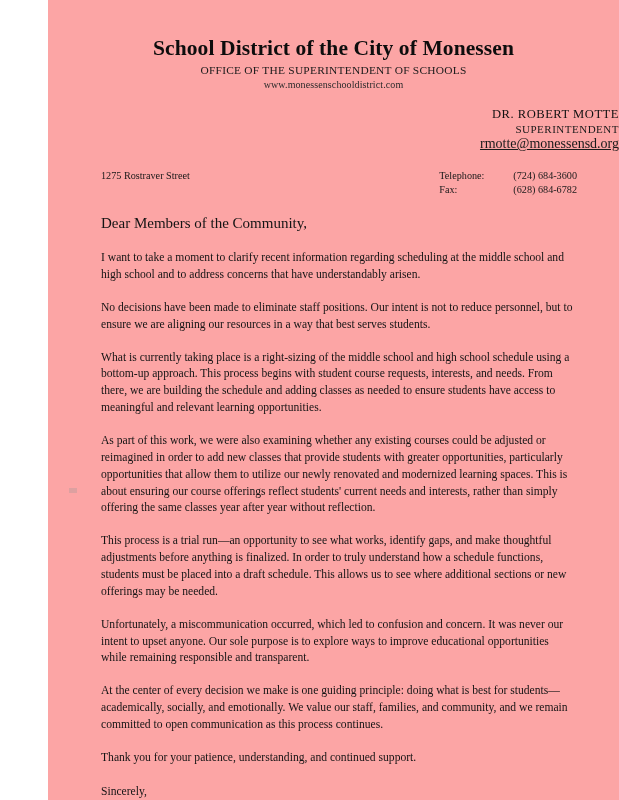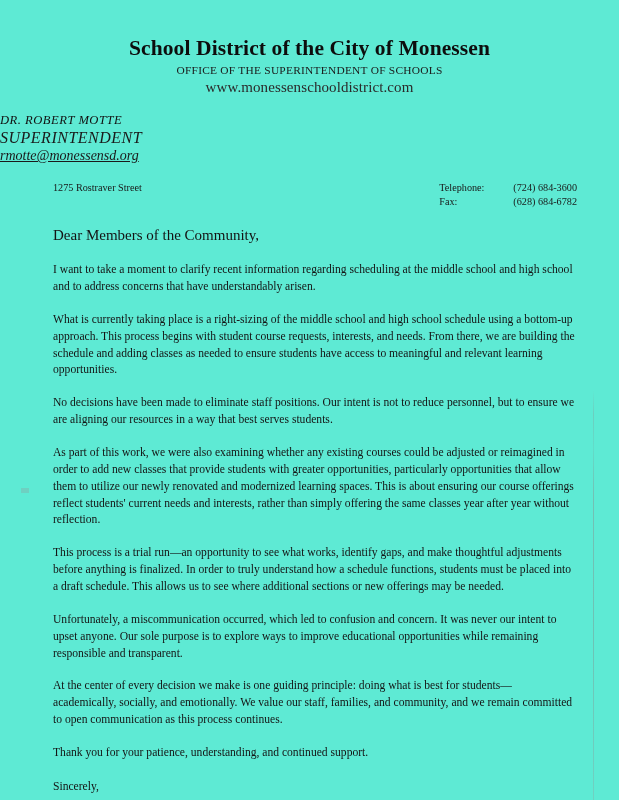--- a/index.html
+++ b/index.html
@@ -13,21 +13,22 @@
     overflow: hidden;
     position: relative;
     font-family: "Liberation Serif", "DejaVu Serif", serif;
     color: #111111;
     -webkit-font-smoothing: antialiased;
   }
 
   .page {
     position: absolute;
     inset: 0;
-    background: #5eead4;
+    background: #fca5a5;
+    margin-left: 48px;
   }
 
   
   .scan-streak {
     position: absolute;
     top: 390px;
     left: 593px;
     width: 1px;
     height: 410px;
     background: linear-gradient(to bottom,
@@ -62,40 +63,39 @@
   }
   .lh-office {
     font-family: "Liberation Serif", "DejaVu Serif", serif;
     font-size: 11.4px;
     letter-spacing: 0.25px;
     margin-top: 4px;
     color: #1a1a1a;
   }
   .lh-web {
     font-family: "Liberation Serif", "DejaVu Serif", serif;
-    font-size: 15px;
+    font-size: 10px;
     letter-spacing: 0.1px;
     margin-top: 3px;
     color: #2a2a2a;
   }
 
   .super-block {
-    text-align: left;
+    text-align: right;
     margin-top: 17px;
-    font-style: italic;
   }
   .sb-name {
     font-family: "Liberation Serif", "DejaVu Serif", serif;
     font-size: 12.6px;
     letter-spacing: 0.5px;
     color: #111111;
   }
   .sb-role {
     font-family: "Liberation Serif", "DejaVu Serif", serif;
-    font-size: 16px;
+    font-size: 11px;
     letter-spacing: 0.5px;
     margin-top: 1px;
     color: #1a1a1a;
   }
   .sb-email {
     font-family: "Liberation Serif", "DejaVu Serif", serif;
     font-size: 14px;
     margin-top: 1px;
     color: #1a1a1a;
     text-decoration: underline;
@@ -196,22 +196,22 @@
         <td>(628) 684-6782</td>
       </tr>
     </tbody>
       </table>
   </div>
 
   <div class="body-wrap">
     <div class="salutation">Dear Members of the Community,</div>
 
     <p class="para">I want to take a moment to clarify recent information regarding scheduling at the middle school and high school and to address concerns that have understandably arisen.</p>
+    <p class="para">No decisions have been made to eliminate staff positions. Our intent is not to reduce personnel, but to ensure we are aligning our resources in a way that best serves students.</p>
     <p class="para">What is currently taking place is a right-sizing of the middle school and high school schedule using a bottom-up approach. This process begins with student course requests, interests, and needs. From there, we are building the schedule and adding classes as needed to ensure students have access to meaningful and relevant learning opportunities.</p>
-    <p class="para">No decisions have been made to eliminate staff positions. Our intent is not to reduce personnel, but to ensure we are aligning our resources in a way that best serves students.</p>
     <p class="para">As part of this work, we were also examining whether any existing courses could be adjusted or reimagined in order to add new classes that provide students with greater opportunities, particularly opportunities that allow them to utilize our newly renovated and modernized learning spaces. This is about ensuring our course offerings reflect students' current needs and interests, rather than simply offering the same classes year after year without reflection.</p>
     <p class="para">This process is a trial run—an opportunity to see what works, identify gaps, and make thoughtful adjustments before anything is finalized. In order to truly understand how a schedule functions, students must be placed into a draft schedule. This allows us to see where additional sections or new offerings may be needed.</p>
     <p class="para">Unfortunately, a miscommunication occurred, which led to confusion and concern. It was never our intent to upset anyone. Our sole purpose is to explore ways to improve educational opportunities while remaining responsible and transparent.</p>
     <p class="para">At the center of every decision we make is one guiding principle: doing what is best for students—academically, socially, and emotionally. We value our staff, families, and community, and we remain committed to open communication as this process continues.</p>
     <p class="para">Thank you for your patience, understanding, and continued support.</p>
 
     <div class="closing">Sincerely,</div>
 
     <div class="sig-area">
       <svg class="sig-svg" width="170" height="36" viewBox="0 0 170 36" fill="none" xmlns="http://www.w3.org/2000/svg" aria-hidden="true">

